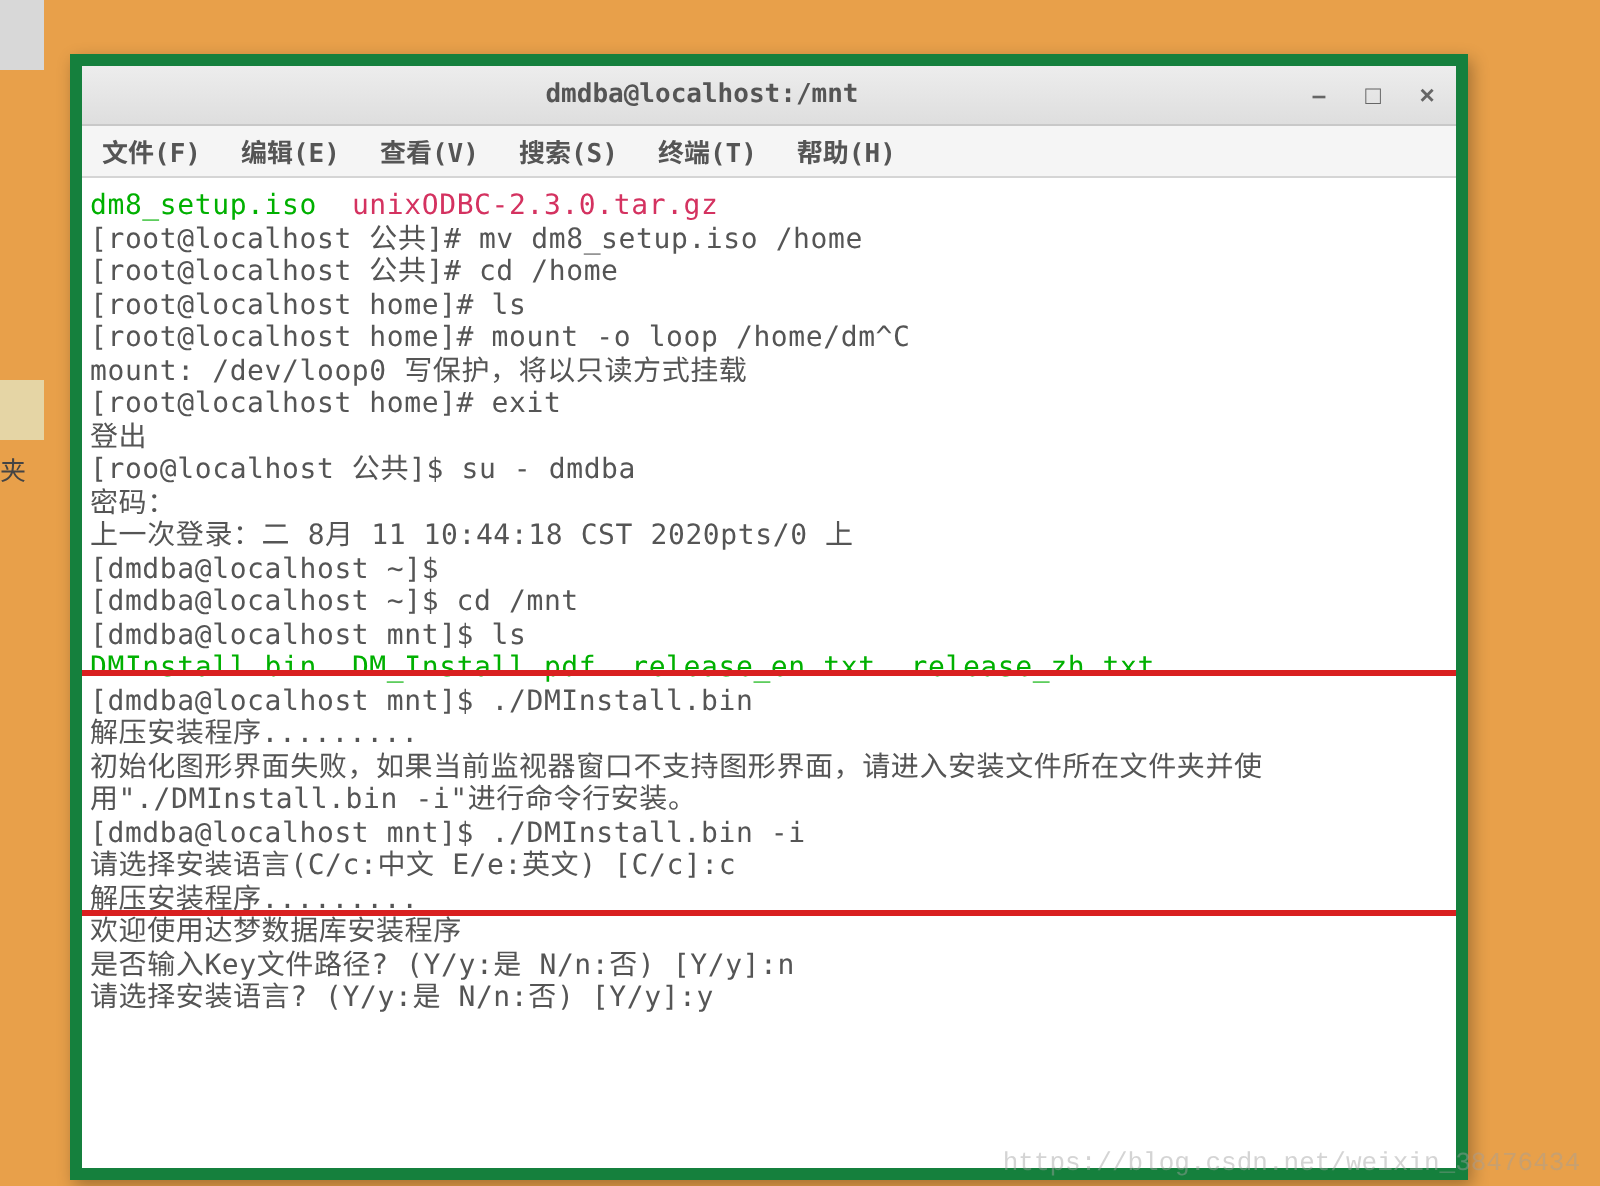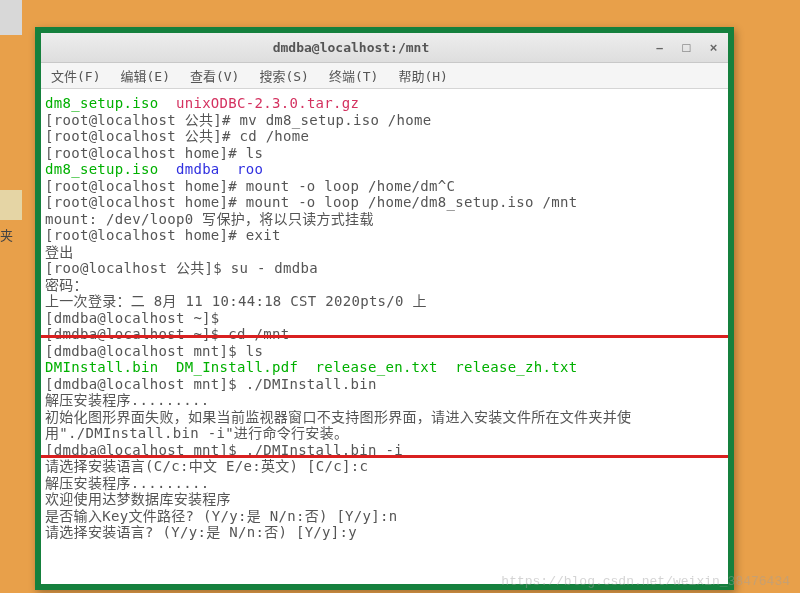--- a/index.html
+++ b/index.html
@@ -69,21 +69,21 @@
       height: 26px;
       background: #f5f5f5;
       border-bottom: 1px solid #d5d5d5;
       display: flex;
       align-items: center;
       padding: 0 6px;
       font-size: 13px;
       color: #555;
       gap: 12px;
     }
-    .menu-item { cursor: pointer; padding: 2px 4px; }
+    .menu-item { cursor: pointer; padding: 2px 4px; font-weight: bold; }
     .terminal {
       flex: 1;
       background: #fff;
       padding: 6px 4px;
       font-size: 14px;
       line-height: 16.5px;
       letter-spacing: 0.3px;
       overflow: hidden;
       position: relative;
       color: #555;
@@ -129,23 +129,21 @@
     <span class="menu-item">查看(V)</span>
     <span class="menu-item">搜索(S)</span>
     <span class="menu-item">终端(T)</span>
     <span class="menu-item">帮助(H)</span>
   </div>
   <div class="terminal">
     <div class="line"><span class="green">dm8_setup.iso</span><span class="red">  unixODBC</span><span class="pink">-2.3.0.</span><span class="red">tar.gz</span></div>
     <div class="line">[root@localhost 公共]# mv dm8_setup.iso /home</div>
     <div class="line">[root@localhost 公共]# cd /home</div>
     <div class="line">[root@localhost home]# ls</div>
-    <div class="line"><span class="green">dm8_setup.iso</span><span class="blue">  dmdba  roo</span></div>
     <div class="line">[root@localhost home]# mount -o loop /home/dm^C</div>
-    <div class="line">[root@localhost home]# mount -o loop /home/dm8_setup.iso /mnt</div>
     <div class="line">mount: /dev/loop0 写保护，将以只读方式挂载</div>
     <div class="line">[root@localhost home]# exit</div>
     <div class="line">登出</div>
     <div class="line">[roo@localhost 公共]$ su - dmdba</div>
     <div class="line">密码：</div>
     <div class="line">上一次登录：二 8月 11 10:44:18 CST 2020pts/0 上</div>
     <div class="line">[dmdba@localhost ~]$ </div>
     <div class="line">[dmdba@localhost ~]$ cd /mnt</div>
     <div class="line">[dmdba@localhost mnt]$ ls</div>
     <div class="line"><span class="green">DMInstall.bin</span><span class="green">  DM_Install.pdf  release_en.txt  release_zh.txt</span></div>

